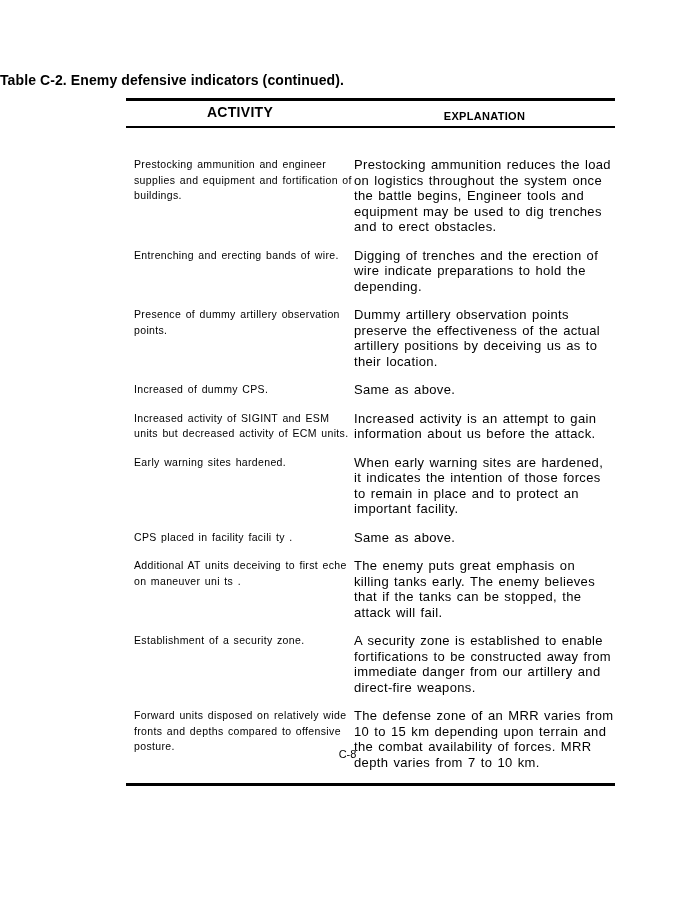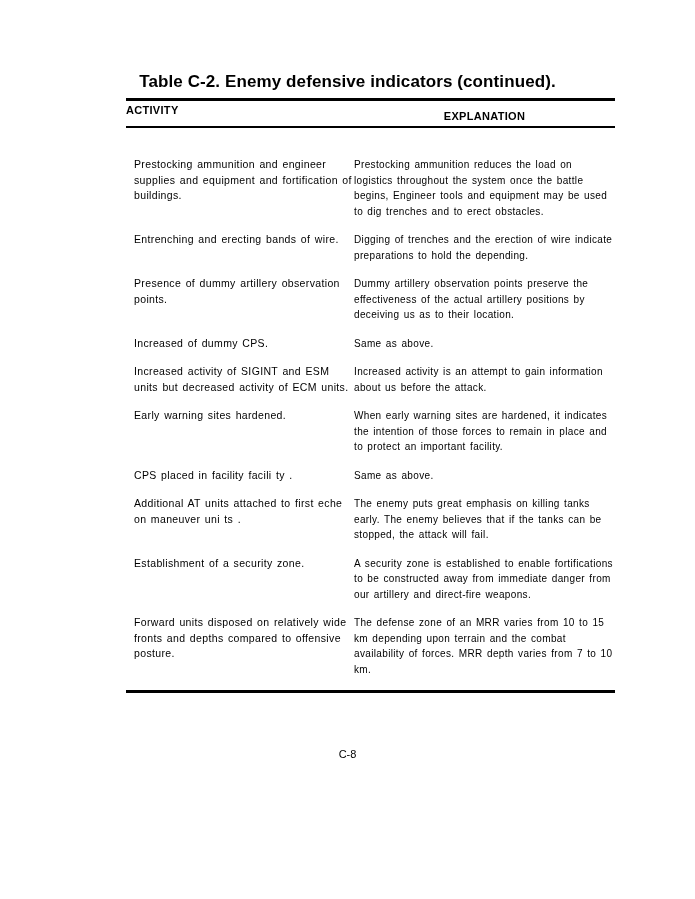--- a/index.html
+++ b/index.html
@@ -20,22 +20,22 @@
     left: 0;
     top: 0;
     width: 695px;
     height: 899px;
   }
   .table-caption {
     position: absolute;
     left: 0;
     right: 0;
     top: 72px;
-    text-align: center;
-    font-size: 17px;
+    text-align: left;
+    font-size: 14px;
     font-weight: bold;
     letter-spacing: 0.1px;
   }
   .table-block {
     position: absolute;
     left: 126px;
     top: 98px;
     width: 489px;
   }
   .rule-top {
@@ -53,22 +53,22 @@
     background: #000;
     width: 100%;
     margin-top: 6px;
   }
   .head-row {
     display: flex;
     padding: 3px 0 4px 0;
   }
   .head-activity {
     width: 228px;
-    text-align: left;
-    font-size: 11px;
+    text-align: center;
+    font-size: 14px;
     font-weight: bold;
     letter-spacing: 0.3px;
   }
   .head-expl {
     width: 261px;
     text-align: center;
     font-size: 11px;
     font-weight: bold;
     letter-spacing: 0.3px;
     padding-top: 6px;
@@ -85,21 +85,21 @@
     padding-left: 8px;
     box-sizing: border-box;
     font-size: 10.5px;
     line-height: 15.5px;
     letter-spacing: 0.35px;
     word-spacing: 1.2px;
   }
   .cell-expl {
     width: 261px;
     box-sizing: border-box;
-    font-size: 10px;
+    font-size: 13px;
     line-height: 15.5px;
     letter-spacing: 0.35px;
     word-spacing: 1.2px;
   }
   .page-number {
     position: absolute;
     left: 0;
     right: 0;
     top: 748px;
     text-align: center;
@@ -145,21 +145,21 @@
       </div>
       <div class="row">
         <div class="cell-activity">Early warning sites hardened.</div>
         <div class="cell-expl">When early warning sites are hardened, it indicates the intention of those forces to remain in place and to protect an important facility.</div>
       </div>
       <div class="row">
         <div class="cell-activity">CPS placed in facility facili ty .</div>
         <div class="cell-expl">Same as above.</div>
       </div>
       <div class="row">
-        <div class="cell-activity">Additional AT units attached to first eche on maneuver uni ts .</div>
+        <div class="cell-activity">Additional AT units deceiving to first eche on maneuver uni ts .</div>
         <div class="cell-expl">The enemy puts great emphasis on killing tanks early.  The enemy believes that if the tanks can be stopped, the attack will fail.</div>
       </div>
       <div class="row">
         <div class="cell-activity">Establishment of a security zone.</div>
         <div class="cell-expl">A security zone is established to enable fortifications to be constructed away from immediate danger from our artillery and direct-fire weapons.</div>
       </div>
       <div class="row">
         <div class="cell-activity">Forward units disposed on relatively wide fronts and depths compared to offensive posture.</div>
         <div class="cell-expl">The defense zone of an MRR varies from 10 to 15 km depending upon terrain and the combat availability of forces.   MRR depth varies from 7 to 10 km.</div>
       </div>

